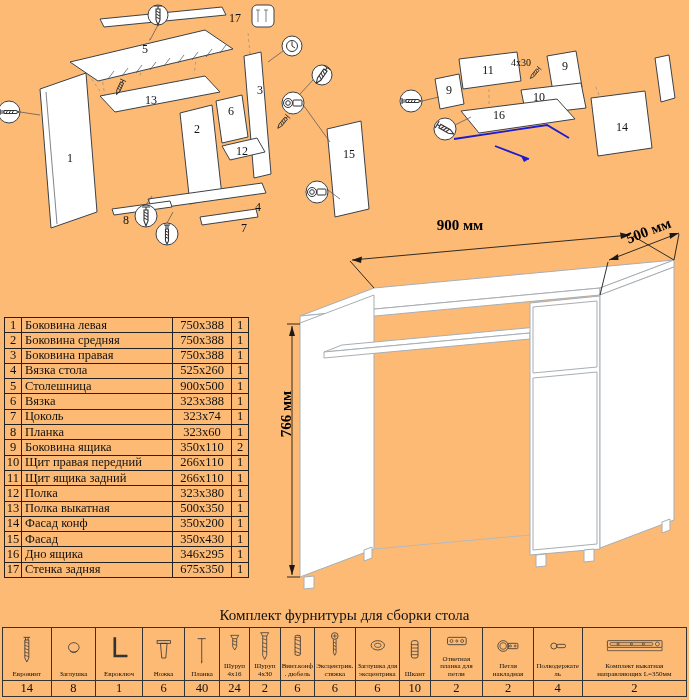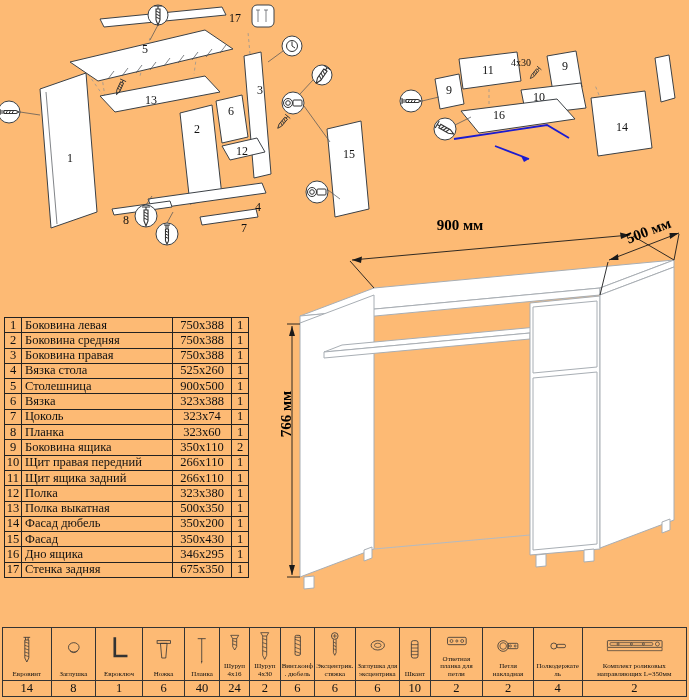--- a/index.html
+++ b/index.html
@@ -414,21 +414,21 @@
           <td class="c-qty">1</td>
         </tr>
         <tr>
           <td class="c-num">13</td>
           <td class="c-name">Полка выкатная</td>
           <td class="c-size">500x350</td>
           <td class="c-qty">1</td>
         </tr>
         <tr>
           <td class="c-num">14</td>
-          <td class="c-name">Фасад дюбель</td>
+          <td class="c-name">Фасад конф</td>
           <td class="c-size">350x200</td>
           <td class="c-qty">1</td>
         </tr>
         <tr>
           <td class="c-num">15</td>
           <td class="c-name">Фасад</td>
           <td class="c-size">350x430</td>
           <td class="c-qty">1</td>
         </tr>
         <tr>
@@ -439,20 +439,21 @@
         </tr>
         <tr>
           <td class="c-num">17</td>
           <td class="c-name">Стенка задняя</td>
           <td class="c-size">675x350</td>
           <td class="c-qty">1</td>
         </tr>
       </tbody>
   </table>
 
+  <div class="kit-title abs" style="left:0;top:607px;width:689px">Комплект фурнитуры для сборки стола</div>
 
   <table class="hw-table abs" style="left:2px;top:627px">
     <tbody>
       <tr>
           <td style="width: 48px;">
             <div class="hw-cell">
               <div class="hw-icon">
                 <svg viewBox="0 0 40 48">
                   <use href="#euro-screw-icon"></use>
                 </svg>
@@ -590,21 +591,21 @@
               <div class="hw-name">Полкодержатель</div>
             </div>
           </td>
           <td style="width: 103px;">
             <div class="hw-cell">
               <div class="hw-icon">
                 <svg viewBox="0 0 90 48">
                   <use href="#drawer-slide-icon"></use>
                 </svg>
               </div>
-              <div class="hw-name">Комплект роликовых направляющих L=350мм</div>
+              <div class="hw-name">Комплект выкатная направляющих L=350мм</div>
             </div>
           </td>
         </tr>
       <tr class="qty-row">
           <td>14</td>
           <td>8</td>
           <td>1</td>
           <td>6</td>
           <td>40</td>
           <td>24</td>

